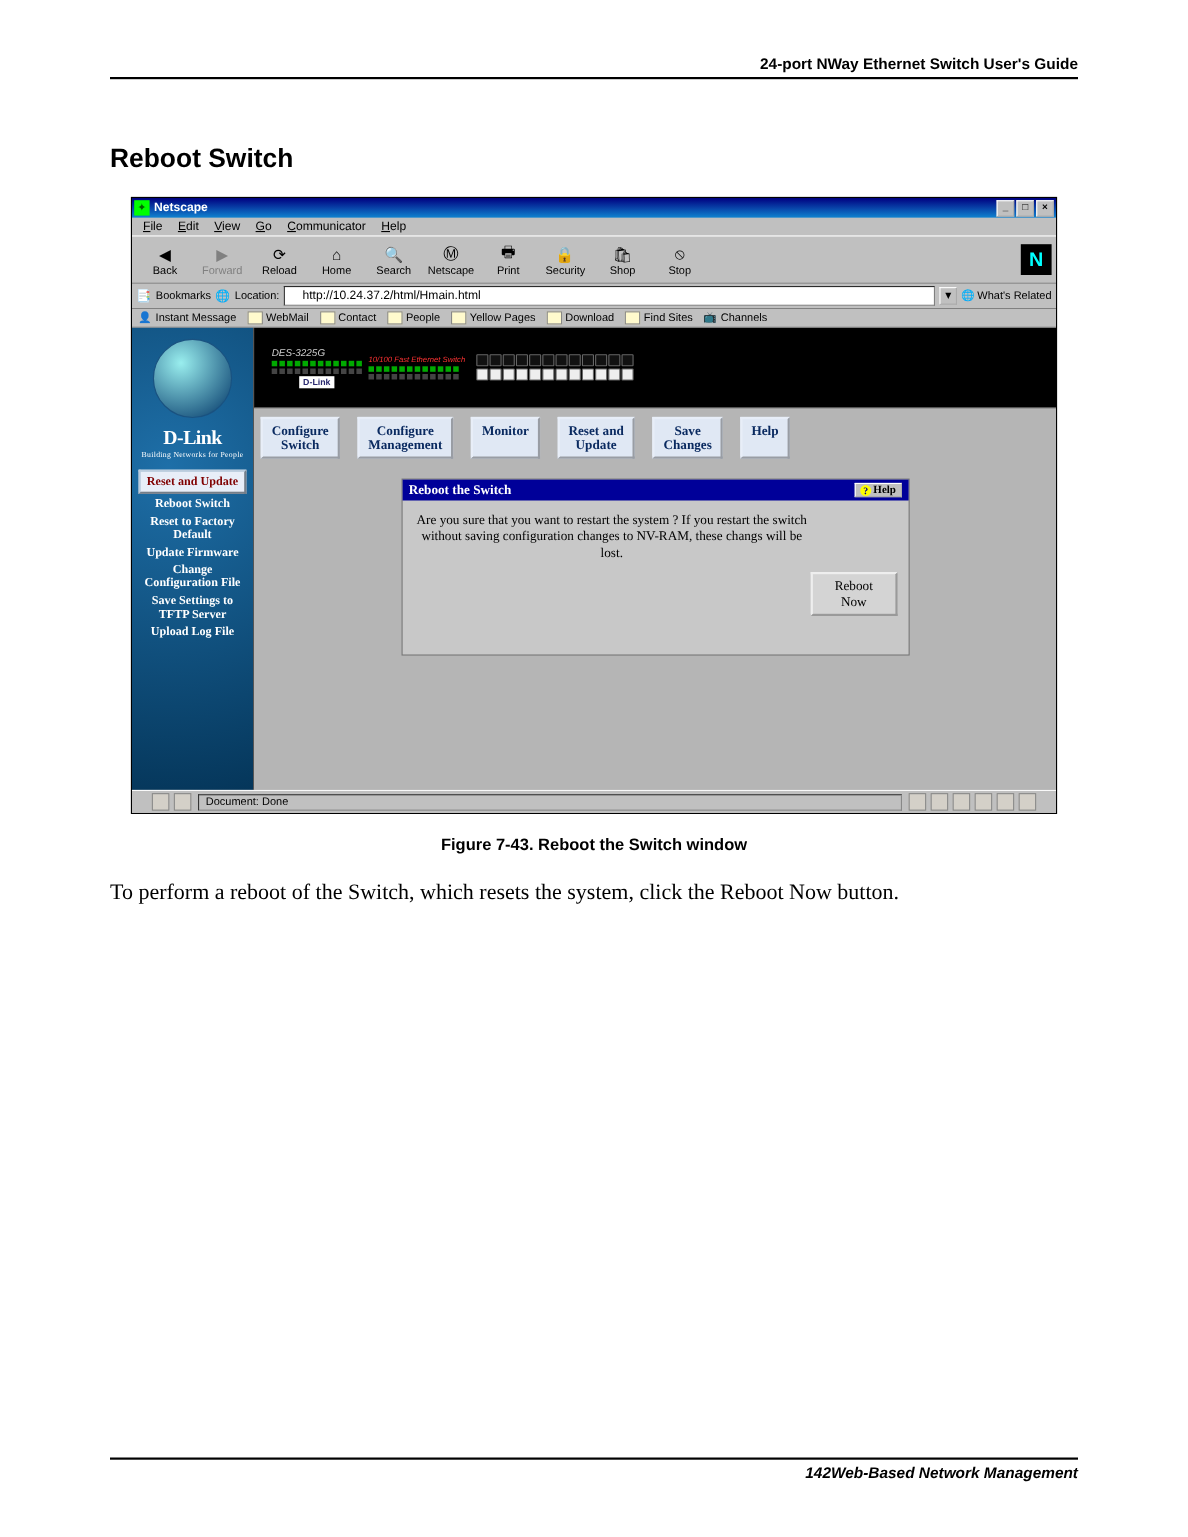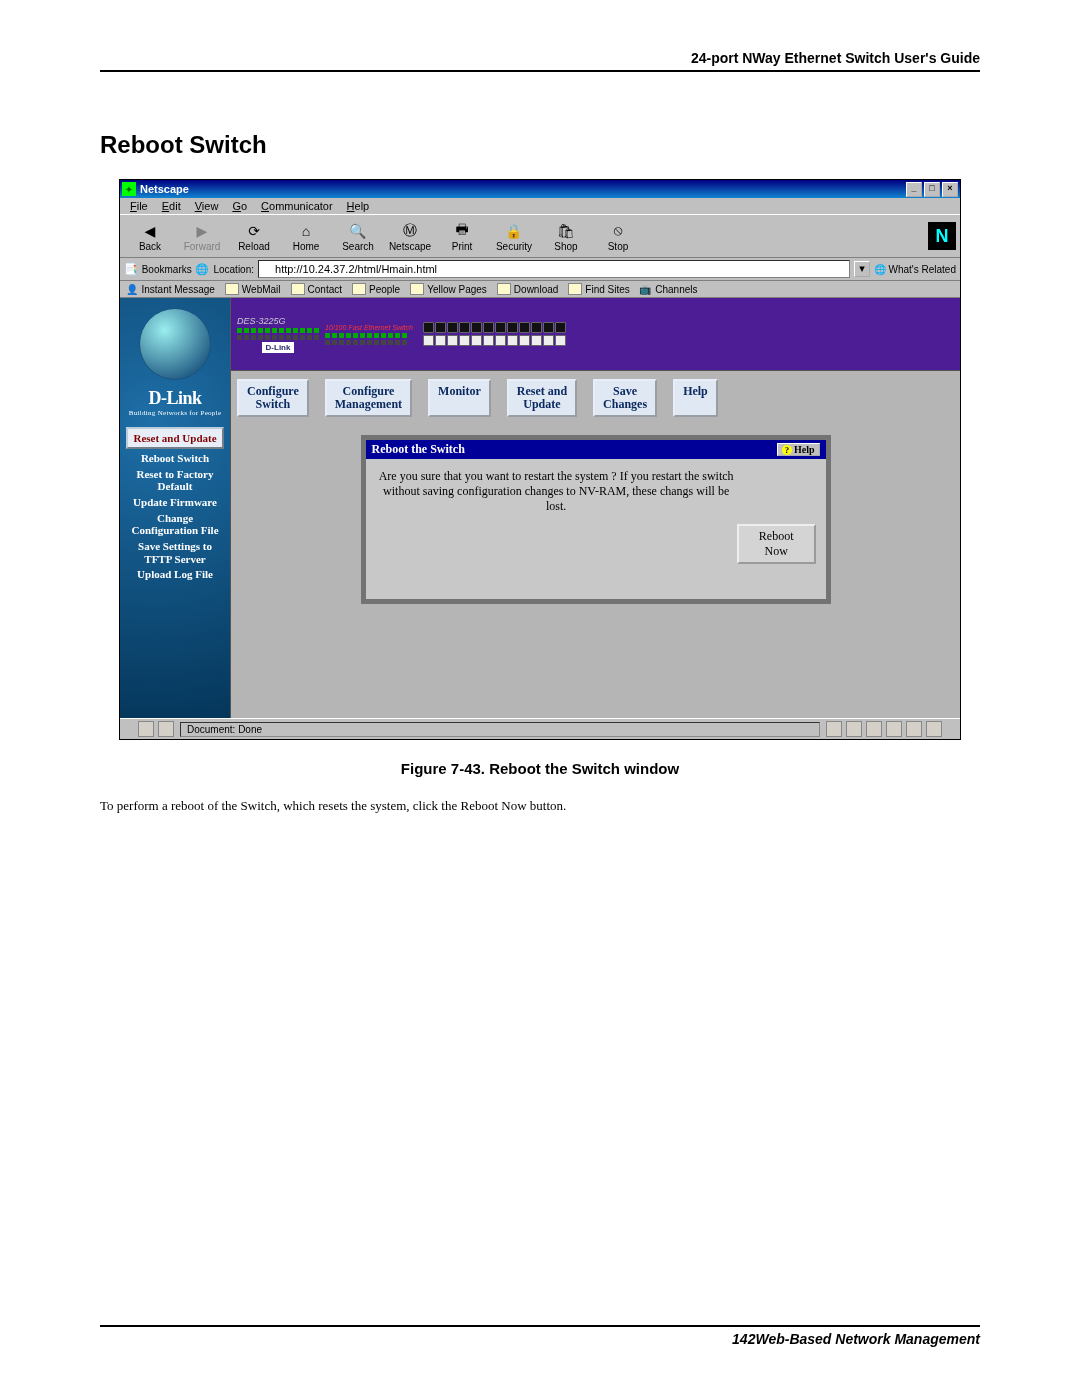--- a/index.html
+++ b/index.html
@@ -28,46 +28,46 @@
 .ptbar .pt{display:flex;align-items:center;gap:3px}
 .ptbar .pico{width:12px;height:10px;background:#fffacd;border:1px solid #888}
 .content{display:flex;background:#c8c8c8;height:420px}
 .side{width:110px;background:radial-gradient(circle at 30% 30%,#1e6fa8,#05365a);color:#fff;text-align:center;font-family:"Times New Roman",serif;border-right:1px solid #555;padding-top:10px}
 .globe{width:70px;height:70px;border-radius:50%;background:radial-gradient(circle at 35% 30%,#9ee,#036);margin:0 auto 8px;border:1px solid #1a5280}
 .brand{font-size:18px;font-weight:bold;letter-spacing:-0.5px;color:#fff}
 .brand-sub{font-size:7px;letter-spacing:0.3px;margin-bottom:10px}
 .sbtn{margin:2px 6px;padding:3px 2px;border:2px outset #bcd;background:#e8eef8;color:#800000;font-weight:bold;font-size:11px;font-family:"Times New Roman",serif;line-height:1.1}
 .slink{margin:3px 4px;font-size:11px;font-weight:bold;line-height:1.15;color:#fff}
 .mainA{flex:1;background:#b5b5b5;display:flex;flex-direction:column}
-.device{height:64px;background:#4c1d95;border-bottom:1px solid #555;color:#ddd;font-size:7px;padding:4px 6px;display:flex;gap:6px;align-items:center}
+.device{height:64px;background:#000000;border-bottom:1px solid #555;color:#ddd;font-size:7px;padding:4px 16px;display:flex;gap:6px;align-items:center}
 .dev-model{font-style:italic;font-size:9px;color:#ccc}
 .dev-led-block{display:flex;flex-direction:column;gap:2px}
 .dev-leds{display:flex;gap:2px}
 .led{width:5px;height:5px;background:#0a0}
 .led.off{background:#444}
 .dev-label{background:#fff;color:#2a2a70;font-weight:bold;font-size:8px;padding:1px 4px;align-self:center}
 .dev-strip{color:#f33;font-style:italic;font-size:7px}
 .slot-group{display:flex;flex-direction:column;gap:2px;margin-left:4px}
 .slot{display:flex;gap:1px}
 .port{width:9px;height:9px;background:#111;border:1px solid #666;border-radius:1px}
 .port.w{background:#eee}
 .tabrow{display:flex;gap:16px;padding:8px 6px}
 .tab3d{border:2px outset #e8eef8;background:#e0e8f4;color:#0a2a60;font-weight:bold;font-family:"Times New Roman",serif;font-size:12px;padding:4px 8px;text-align:center;line-height:1.1}
 .panel-area{flex:1;display:flex;flex-direction:column;align-items:center;padding-top:10px}
-.panel{width:460px;border:5px solid #737373;background:#c8c8c8}
+.panel{width:460px;border:1px solid #737373;background:#c8c8c8}
 .phdr{background:#000099;color:#fff;font-weight:bold;font-family:"Times New Roman",serif;font-size:12px;display:flex;align-items:center;padding:2px 6px}
 .phelp{margin-left:auto;background:#c0c0c0;color:#000;border:1px outset #fff;padding:0 4px;font-size:10px;display:flex;align-items:center;gap:2px}
 .phelp .q{width:10px;height:10px;border-radius:50%;background:#ff0;color:#008;font-weight:bold;display:flex;align-items:center;justify-content:center;font-size:9px}
 .pbody{padding:10px;font-family:"Times New Roman",serif;font-size:12px;text-align:center;min-height:120px;display:flex;justify-content:space-between}
 .reboot-btn{border:2px outset #eee;background:#d4d4d4;padding:3px 20px;font-family:"Times New Roman",serif;font-size:12px;align-self:center;margin-top:30px}
 .statusbar{background:#c0c0c0;display:flex;align-items:center;height:20px;border-top:1px solid #fff;font-size:10px;padding:0 16px}
 .statusbar .doc{border:1px inset #888;padding:1px 6px;flex:1;margin:0 4px;background:#c0c0c0}
 .sicon{width:14px;height:14px;margin:0 2px;background:#d4d0c8;border:1px solid #888}
 .caption{text-align:center;font-family:Arial,sans-serif;font-weight:bold;font-size:15px;margin:20px 0}
-.body-text{font-size:13px;line-height:1.4}
+.body-text{font-size:20px;line-height:1.4}
 .ftr{position:absolute;bottom:50px;left:100px;right:100px;border-top:2px solid #000;padding-top:4px;display:flex;justify-content:flex-end;font-family:Liberation Sans, sans-serif;font-size:14px;font-weight:bold;font-style:italic}
 </style>
 </head>
 <body>
 
 <div class="hdr">24-port NWay Ethernet Switch User's Guide</div>
 <div class="sect-title">Reboot Switch</div>
 
 <div class="shot">
   <div class="titlebar">

